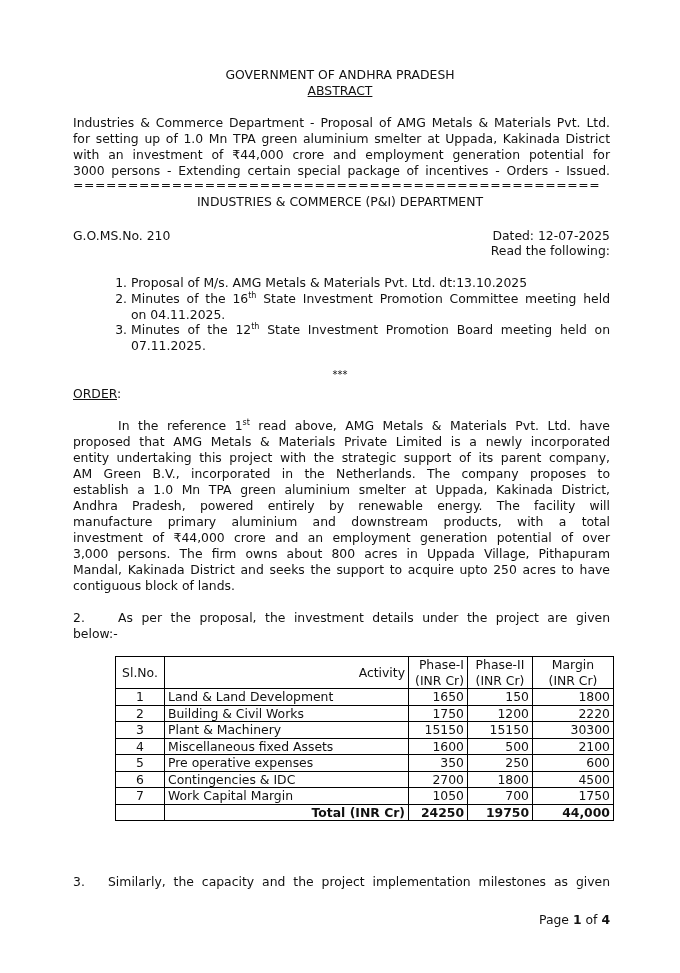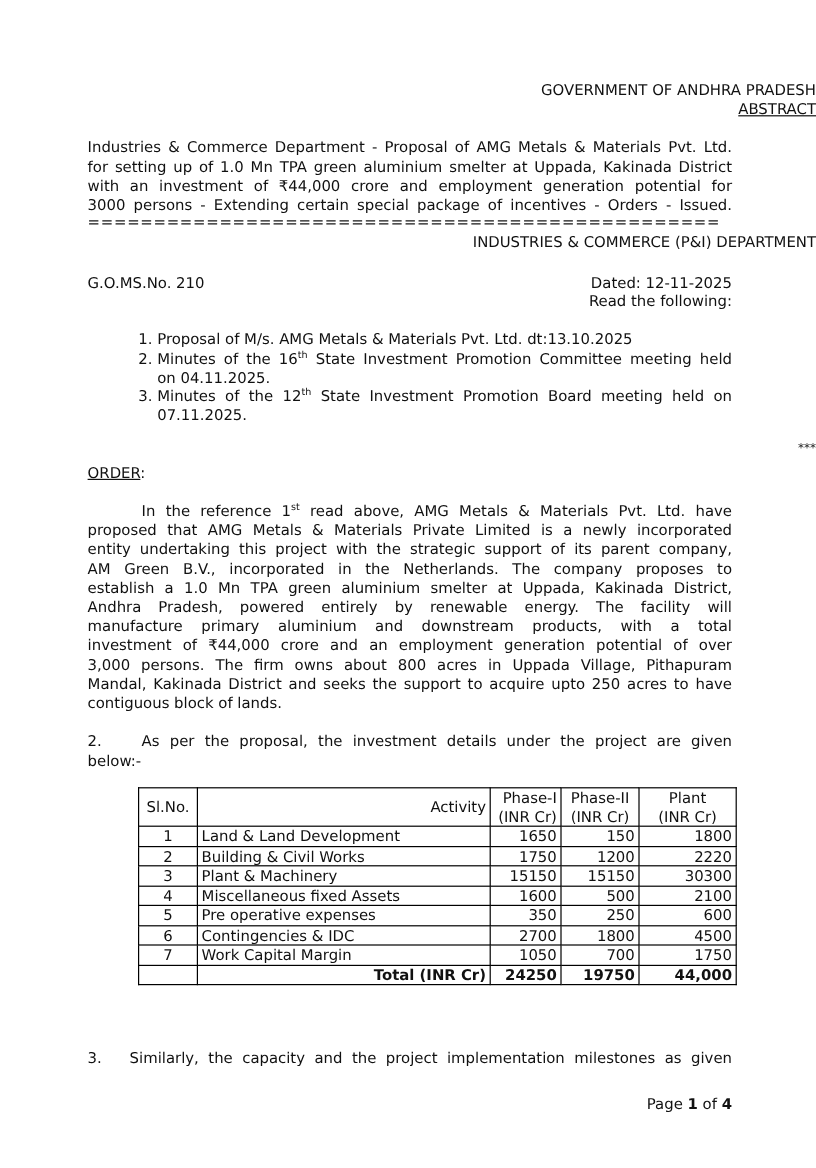--- a/index.html
+++ b/index.html
@@ -2,21 +2,21 @@
 <html><head>
   <meta charset="utf-8">
   <style>
     html, body { margin: 0; padding: 0; background: #ffffff; }
     body { width: 680px; height: 973px; position: relative; overflow: hidden;
       font-family: "DejaVu Sans", sans-serif; color: #111; font-size: 12.4px; }
     .abs { position: absolute; }
     .u { text-decoration: underline; }
     .line { position: absolute; left: 73px; width: 537px; line-height: 16px; white-space: nowrap; }
     .just { text-align: justify; text-align-last: justify; }
-    .heading { position: absolute; left: 0; width: 680px; text-align: right; }
+    .heading { position: absolute; left: 0; width: 680px; text-align: center; }
     sup { font-size: 8px; vertical-align: 5px; line-height: 0; }
     .ref { position: absolute; left: 107px; width: 503px; line-height: 16px; }
     .ref .num { position: absolute; left: 0; width: 20px; text-align: right; }
     .ref .txt { position: absolute; left: 24px; width: 479px; }
     table.inv { position: absolute; left: 115px; top: 656px; border-collapse: collapse; font-size: 12.4px; }
     table.inv td, table.inv th { border: 1px solid #000; padding: 0 3px; line-height: 15.5px; font-weight: normal; }
     table.inv th { vertical-align: middle; }
     .c1 { width: 42px; text-align: center; }
     .c2 { width: 192px; text-align: left; }
     .c3 { width: 52px; text-align: right; }
@@ -35,21 +35,21 @@
 <div>
   <div class="line just" style="top:115px;">Industries &amp; Commerce Department - Proposal of AMG Metals &amp; Materials Pvt. Ltd.</div>
   <div class="line just" style="top:131px;">for setting up of 1.0 Mn TPA green aluminium smelter at Uppada, Kakinada District</div>
   <div class="line just" style="top:147px;">with an investment of ₹44,000 crore and employment generation potential for</div>
   <div class="line just" style="top:163px;">3000 persons - Extending certain special package of incentives - Orders - Issued.</div>
 </div>
 <div class="abs" style="left:73px; top:177px; width:528px; overflow:hidden; white-space:nowrap; letter-spacing:0.6px; line-height:16px;">================================================</div>
 <div class="heading" style="top:194px;">INDUSTRIES &amp; COMMERCE (P&amp;I) DEPARTMENT</div>
 
 <div class="abs" style="left:73px; top:228px;">G.O.MS.No. 210</div>
-<div class="abs" style="right:70px; top:228px; text-align:right;">Dated: 12-11-2025</div>
+<div class="abs" style="right:70px; top:228px; text-align:right;">Dated: 12-07-2025</div>
 <div class="abs" style="right:70px; top:243px; text-align:right;">Read the following:</div>
 
 <div>
   <div class="ref" style="top:275px;">
     <span class="num">1.</span>
     <span class="txt"><span>Proposal of M/s. AMG Metals &amp; Materials Pvt. Ltd. dt:13.10.2025</span></span>
   </div>
   <div class="ref" style="top:291px;">
     <span class="num">2.</span>
     <span class="txt just"><span>Minutes of the 16</span><sup>th</sup><span> State Investment Promotion Committee meeting held</span></span>
@@ -90,21 +90,21 @@
   <div class="line" style="top:626px;">below:-</div>
 </div>
 
 <table class="inv">
   <tbody>
       <tr class="hdr">
     <th class="c1" style="height:31px;">Sl.No.</th>
     <th class="c2" style="text-align:right;padding-left:48px;">Activity</th>
     <th class="c3" style="text-align:right;"><span>Phase-I</span><br><span>(INR Cr)</span></th>
     <th class="c4" style="text-align:center;"><span>Phase-II</span><br><span>(INR Cr)</span></th>
-    <th class="c5" style="text-align:center;"><span>Plant</span><br><span>(INR Cr)</span></th>
+    <th class="c5" style="text-align:center;"><span>Margin</span><br><span>(INR Cr)</span></th>
   </tr>
   <tr>
     <td class="c1">1</td>
     <td class="c2">Land &amp; Land Development</td>
     <td class="c3">1650</td>
     <td class="c4">150</td>
     <td class="c5">1800</td>
   </tr>
   <tr>
     <td class="c1">2</td>

